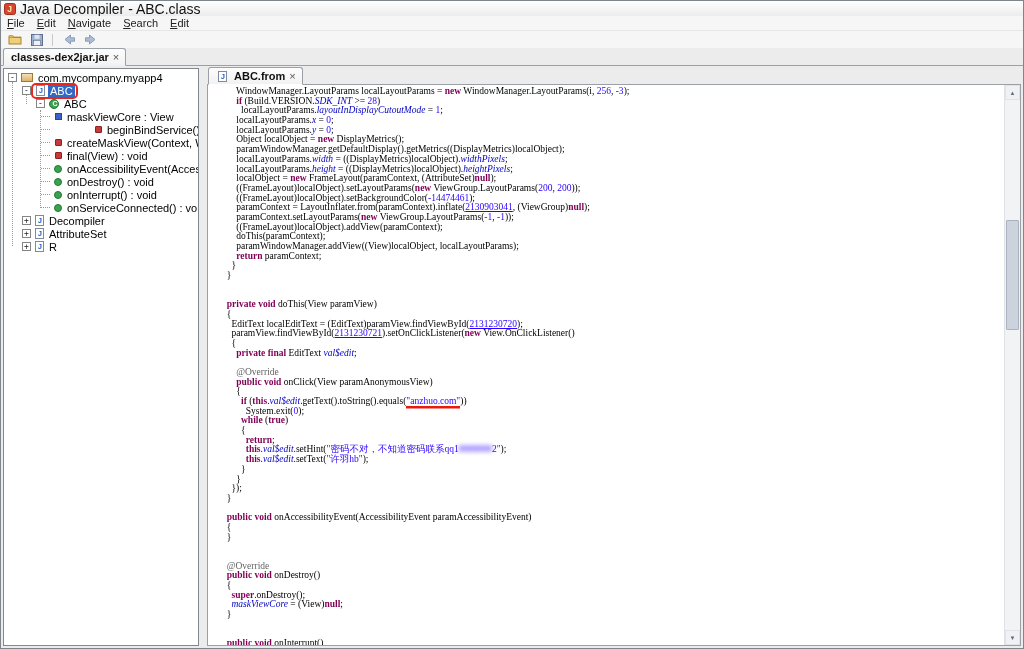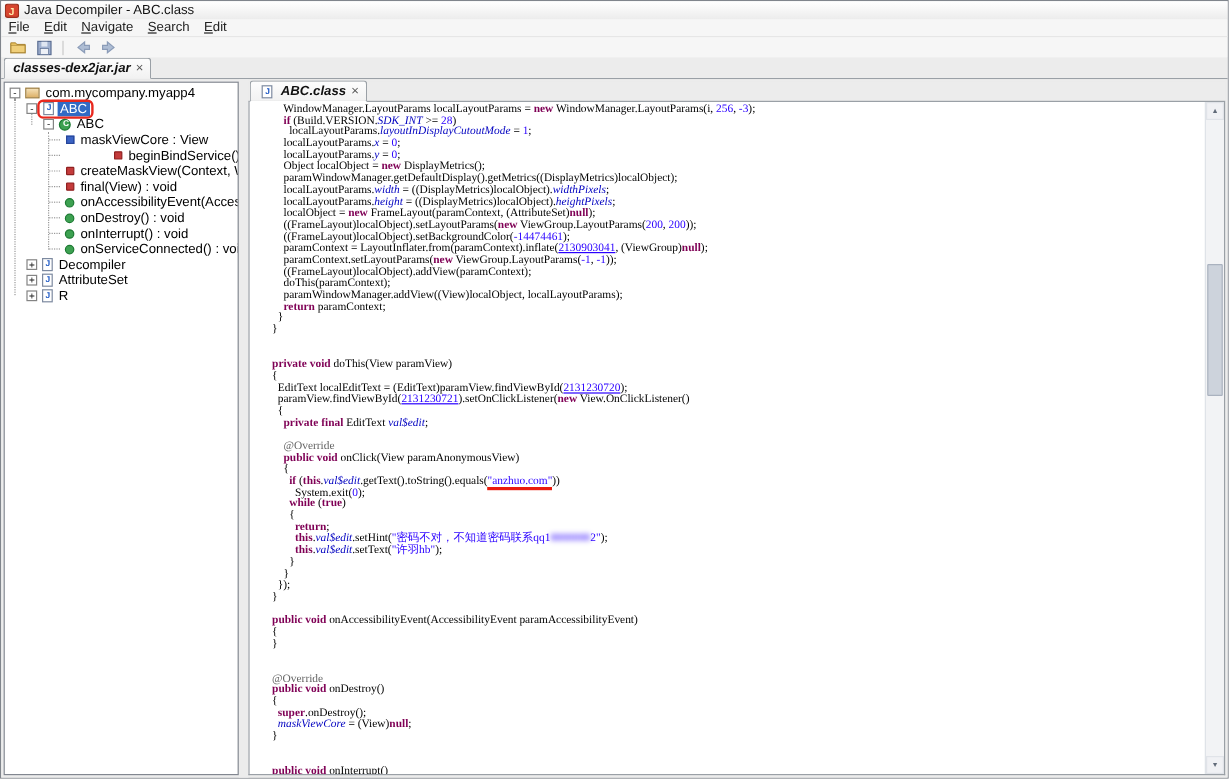--- a/index.html
+++ b/index.html
@@ -4,42 +4,42 @@
 <style>
   * { margin:0; padding:0; box-sizing:border-box; }
   html,body { width:1024px; height:649px; overflow:hidden; background:#fff;
               font-family:"Liberation Sans",sans-serif; }
   .window { width:1024px; height:649px; border:1px solid #80858c; background:#f0f0f0;
             display:flex; flex-direction:column; }
 
   
   .titlebar { height:15px; background:linear-gradient(#ffffff,#ececec); display:flex;
               align-items:center; gap:4px; padding:0 3px; flex:none; }
-  .title-text { font-size:11px; color:#111; }
+  .title-text { font-size:14px; color:#111; }
 
   
   .menubar { height:15px; background:#f6f6f6; display:flex; align-items:center; flex:none;
              border-bottom:1px solid #e6e6e6; }
   .menu-item { display:inline-block; font-size:11px; color:#222; padding:1px 6px; cursor:default; }
   .menu-item::first-letter { text-decoration:underline; }
 
   
   .toolbar { height:17px; background:#f6f6f6; display:flex; align-items:center; gap:1px;
              padding:0 3px; flex:none; }
   .tbtn { width:21px; height:16px; display:flex; align-items:center; justify-content:center;
           border:1px solid transparent; }
   .tsep { width:1px; height:12px; background:#c9c9c9; margin:0 4px; }
 
   
   .tabbar { height:18px; background:#ececec; border-bottom:1px solid #9aa0a6; display:flex;
             align-items:flex-end; padding-left:2px; flex:none; }
   .tab { display:inline-flex; align-items:center; gap:4px; padding:2px 6px 2px 7px;
          font-size:11px; font-weight:bold; color:#111; background:linear-gradient(#fdfdfd,#f2f2f2);
          border:1px solid #9aa0a6; border-radius:3px 3px 0 0; margin-bottom:-1px;
-         border-bottom:1px solid #f0f0f0;font-style:italic; }
+         border-bottom:1px solid #f0f0f0; }
   .close { font-size:11px; font-weight:normal; color:#555; line-height:9px; cursor:pointer; }
 
   
   .content { height:582px; display:flex; background:#ececec; flex:none; }
   .treepanel { width:196px; margin:2px 0 2px 2px; background:#fff; border:1px solid #828790;
                overflow:hidden; position:relative; }
   #tree { padding-top:2px; }
   .trow { height:13px; display:flex; align-items:center; white-space:nowrap; cursor:default; }
   .texp { width:9px; height:9px; border:1px solid #848484; background:#fff; color:#222;
           font:8px/7px "DejaVu Sans Mono",monospace; text-align:center; margin-right:2px; flex:none; }
@@ -257,21 +257,21 @@
           </div>
         </div>
     </div>
 
     <div class="splitter"></div>
 
     <div class="codepanel">
       <div class="codetabbar">
         <div class="tab codetab">
           <span class="ticon i-java-file"></span>
-          <span>ABC.class</span>
+          <span>ABC.from</span>
           <span class="close">×</span>
         </div>
       </div>
       <div class="codewrap">
         <div id="code" class="code"><div class="cl"><span class="sg-p">      WindowManager.LayoutParams localLayoutParams = </span><span class="sg-k">new</span><span class="sg-p"> WindowManager.LayoutParams(i, </span><span class="sg-n">256</span><span class="sg-p">, </span><span class="sg-n">-3</span><span class="sg-p">);</span></div><div class="cl"><span class="sg-p">      </span><span class="sg-k">if</span><span class="sg-p"> (Build.VERSION.</span><span class="sg-f">SDK_INT</span><span class="sg-p"> &gt;= </span><span class="sg-n">28</span><span class="sg-p">)</span></div><div class="cl"><span class="sg-p">        localLayoutParams.</span><span class="sg-f">layoutInDisplayCutoutMode</span><span class="sg-p"> = </span><span class="sg-n">1</span><span class="sg-p">;</span></div><div class="cl"><span class="sg-p">      localLayoutParams.</span><span class="sg-f">x</span><span class="sg-p"> = </span><span class="sg-n">0</span><span class="sg-p">;</span></div><div class="cl"><span class="sg-p">      localLayoutParams.</span><span class="sg-f">y</span><span class="sg-p"> = </span><span class="sg-n">0</span><span class="sg-p">;</span></div><div class="cl"><span class="sg-p">      Object localObject = </span><span class="sg-k">new</span><span class="sg-p"> DisplayMetrics();</span></div><div class="cl"><span class="sg-p">      paramWindowManager.getDefaultDisplay().getMetrics((DisplayMetrics)localObject);</span></div><div class="cl"><span class="sg-p">      localLayoutParams.</span><span class="sg-f">width</span><span class="sg-p"> = ((DisplayMetrics)localObject).</span><span class="sg-f">widthPixels</span><span class="sg-p">;</span></div><div class="cl"><span class="sg-p">      localLayoutParams.</span><span class="sg-f">height</span><span class="sg-p"> = ((DisplayMetrics)localObject).</span><span class="sg-f">heightPixels</span><span class="sg-p">;</span></div><div class="cl"><span class="sg-p">      localObject = </span><span class="sg-k">new</span><span class="sg-p"> FrameLayout(paramContext, (AttributeSet)</span><span class="sg-k">null</span><span class="sg-p">);</span></div><div class="cl"><span class="sg-p">      ((FrameLayout)localObject).setLayoutParams(</span><span class="sg-k">new</span><span class="sg-p"> ViewGroup.LayoutParams(</span><span class="sg-n">200</span><span class="sg-p">, </span><span class="sg-n">200</span><span class="sg-p">));</span></div><div class="cl"><span class="sg-p">      ((FrameLayout)localObject).setBackgroundColor(</span><span class="sg-n">-14474461</span><span class="sg-p">);</span></div><div class="cl"><span class="sg-p">      paramContext = LayoutInflater.from(paramContext).inflate(</span><span class="sg-l">2130903041</span><span class="sg-p">, (ViewGroup)</span><span class="sg-k">null</span><span class="sg-p">);</span></div><div class="cl"><span class="sg-p">      paramContext.setLayoutParams(</span><span class="sg-k">new</span><span class="sg-p"> ViewGroup.LayoutParams(</span><span class="sg-n">-1</span><span class="sg-p">, </span><span class="sg-n">-1</span><span class="sg-p">));</span></div><div class="cl"><span class="sg-p">      ((FrameLayout)localObject).addView(paramContext);</span></div><div class="cl"><span class="sg-p">      doThis(paramContext);</span></div><div class="cl"><span class="sg-p">      paramWindowManager.addView((View)localObject, localLayoutParams);</span></div><div class="cl"><span class="sg-p">      </span><span class="sg-k">return</span><span class="sg-p"> paramContext;</span></div><div class="cl"><span class="sg-p">    }</span></div><div class="cl"><span class="sg-p">  }</span></div><div class="cl">&nbsp;</div><div class="cl">&nbsp;</div><div class="cl"><span class="sg-p">  </span><span class="sg-k">private void</span><span class="sg-p"> doThis(View paramView)</span></div><div class="cl"><span class="sg-p">  {</span></div><div class="cl"><span class="sg-p">    EditText localEditText = (EditText)paramView.findViewById(</span><span class="sg-l">2131230720</span><span class="sg-p">);</span></div><div class="cl"><span class="sg-p">    paramView.findViewById(</span><span class="sg-l">2131230721</span><span class="sg-p">).setOnClickListener(</span><span class="sg-k">new</span><span class="sg-p"> View.OnClickListener()</span></div><div class="cl"><span class="sg-p">    {</span></div><div class="cl"><span class="sg-p">      </span><span class="sg-k">private final</span><span class="sg-p"> EditText </span><span class="sg-f">val$edit</span><span class="sg-p">;</span></div><div class="cl">&nbsp;</div><div class="cl"><span class="sg-p">      </span><span class="sg-a">@Override</span></div><div class="cl"><span class="sg-p">      </span><span class="sg-k">public void</span><span class="sg-p"> onClick(View paramAnonymousView)</span></div><div class="cl"><span class="sg-p">      {</span></div><div class="cl"><span class="sg-p">        </span><span class="sg-k">if</span><span class="sg-p"> (</span><span class="sg-k">this</span><span class="sg-p">.</span><span class="sg-f">val$edit</span><span class="sg-p">.getText().toString().equals(</span><span class="sg-sr">"anzhuo.com"</span><span class="sg-p">))</span></div><div class="cl"><span class="sg-p">          System.exit(</span><span class="sg-n">0</span><span class="sg-p">);</span></div><div class="cl"><span class="sg-p">        </span><span class="sg-k">while</span><span class="sg-p"> (</span><span class="sg-k">true</span><span class="sg-p">)</span></div><div class="cl"><span class="sg-p">        {</span></div><div class="cl"><span class="sg-p">          </span><span class="sg-k">return</span><span class="sg-p">;</span></div><div class="cl"><span class="sg-p">          </span><span class="sg-k">this</span><span class="sg-p">.</span><span class="sg-f">val$edit</span><span class="sg-p">.setHint(</span><span class="sg-s">"密码不对，不知道密码联系qq1</span><span class="sg-b">8888888</span><span class="sg-s">2"</span><span class="sg-p">);</span></div><div class="cl"><span class="sg-p">          </span><span class="sg-k">this</span><span class="sg-p">.</span><span class="sg-f">val$edit</span><span class="sg-p">.setText(</span><span class="sg-s">"许羽hb"</span><span class="sg-p">);</span></div><div class="cl"><span class="sg-p">        }</span></div><div class="cl"><span class="sg-p">      }</span></div><div class="cl"><span class="sg-p">    });</span></div><div class="cl"><span class="sg-p">  }</span></div><div class="cl">&nbsp;</div><div class="cl"><span class="sg-p">  </span><span class="sg-k">public void</span><span class="sg-p"> onAccessibilityEvent(AccessibilityEvent paramAccessibilityEvent)</span></div><div class="cl"><span class="sg-p">  {</span></div><div class="cl"><span class="sg-p">  }</span></div><div class="cl">&nbsp;</div><div class="cl">&nbsp;</div><div class="cl"><span class="sg-p">  </span><span class="sg-a">@Override</span></div><div class="cl"><span class="sg-p">  </span><span class="sg-k">public void</span><span class="sg-p"> onDestroy()</span></div><div class="cl"><span class="sg-p">  {</span></div><div class="cl"><span class="sg-p">    </span><span class="sg-k">super</span><span class="sg-p">.onDestroy();</span></div><div class="cl"><span class="sg-p">    </span><span class="sg-f">maskViewCore</span><span class="sg-p"> = (View)</span><span class="sg-k">null</span><span class="sg-p">;</span></div><div class="cl"><span class="sg-p">  }</span></div><div class="cl">&nbsp;</div><div class="cl">&nbsp;</div><div class="cl"><span class="sg-p">  </span><span class="sg-k">public void</span><span class="sg-p"> onInterrupt()</span></div></div>
         <div class="vscroll">
           <div class="sarrow">▲</div>
           <div class="strack">
             <div class="sthumb"></div>
           </div>

